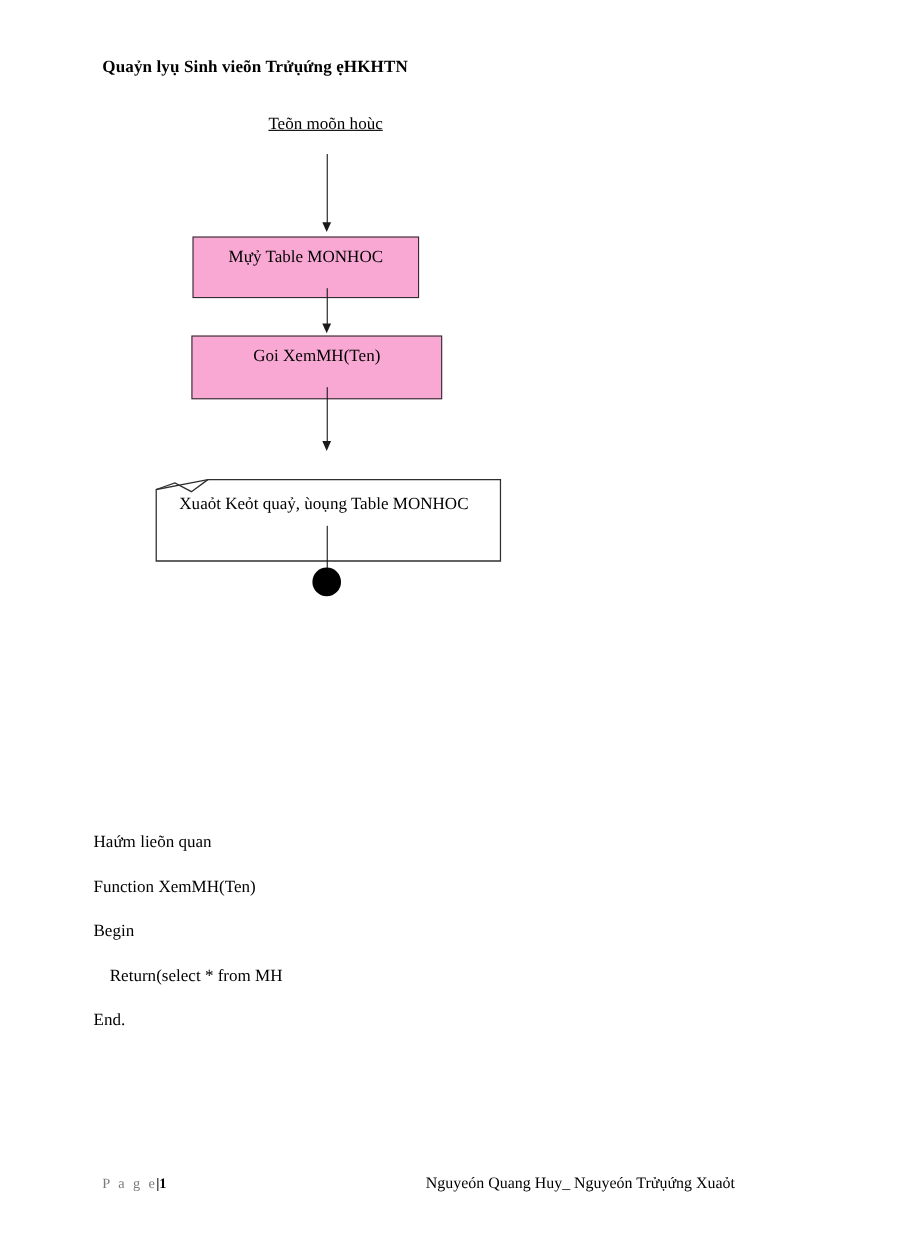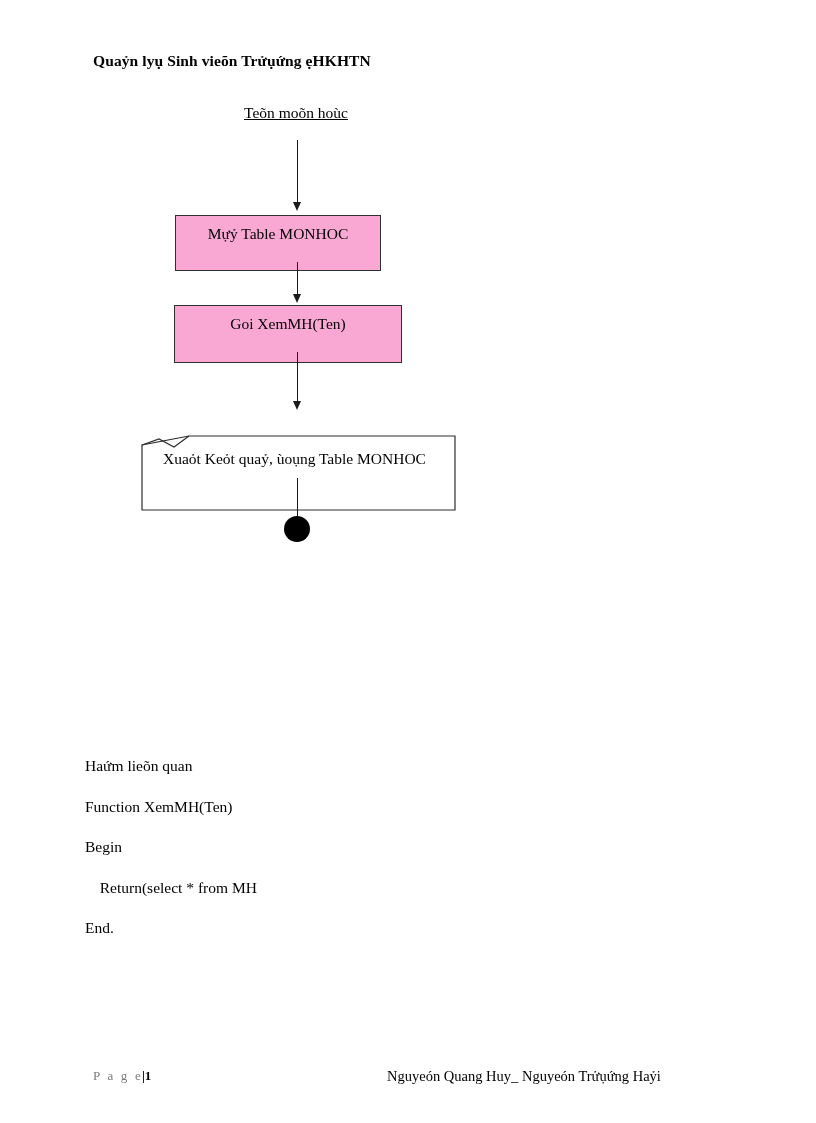--- a/index.html
+++ b/index.html
@@ -209,16 +209,16 @@
     <div class="body-line">Function XemMH(Ten)</div>
     <div class="body-line">Begin</div>
     <div class="body-line indent-1">  Return(select * from MH</div>
     <div class="body-line">End.</div>
   </div>
 
   <div class="footer">
     <div class="footer-page">
       <span>P a g e</span><span class="pg-bar">|</span><span class="pg-num">1</span>
     </div>
-    <div class="footer-authors">Nguyeón Quang Huy_ Nguyeón Trửụứng Haỷi</div>
+    <div class="footer-authors">Nguyeón Quang Huy_ Nguyeón Trửụứng Xuaỏt</div>
   </div>
 
 </div>
 
 </body></html>

